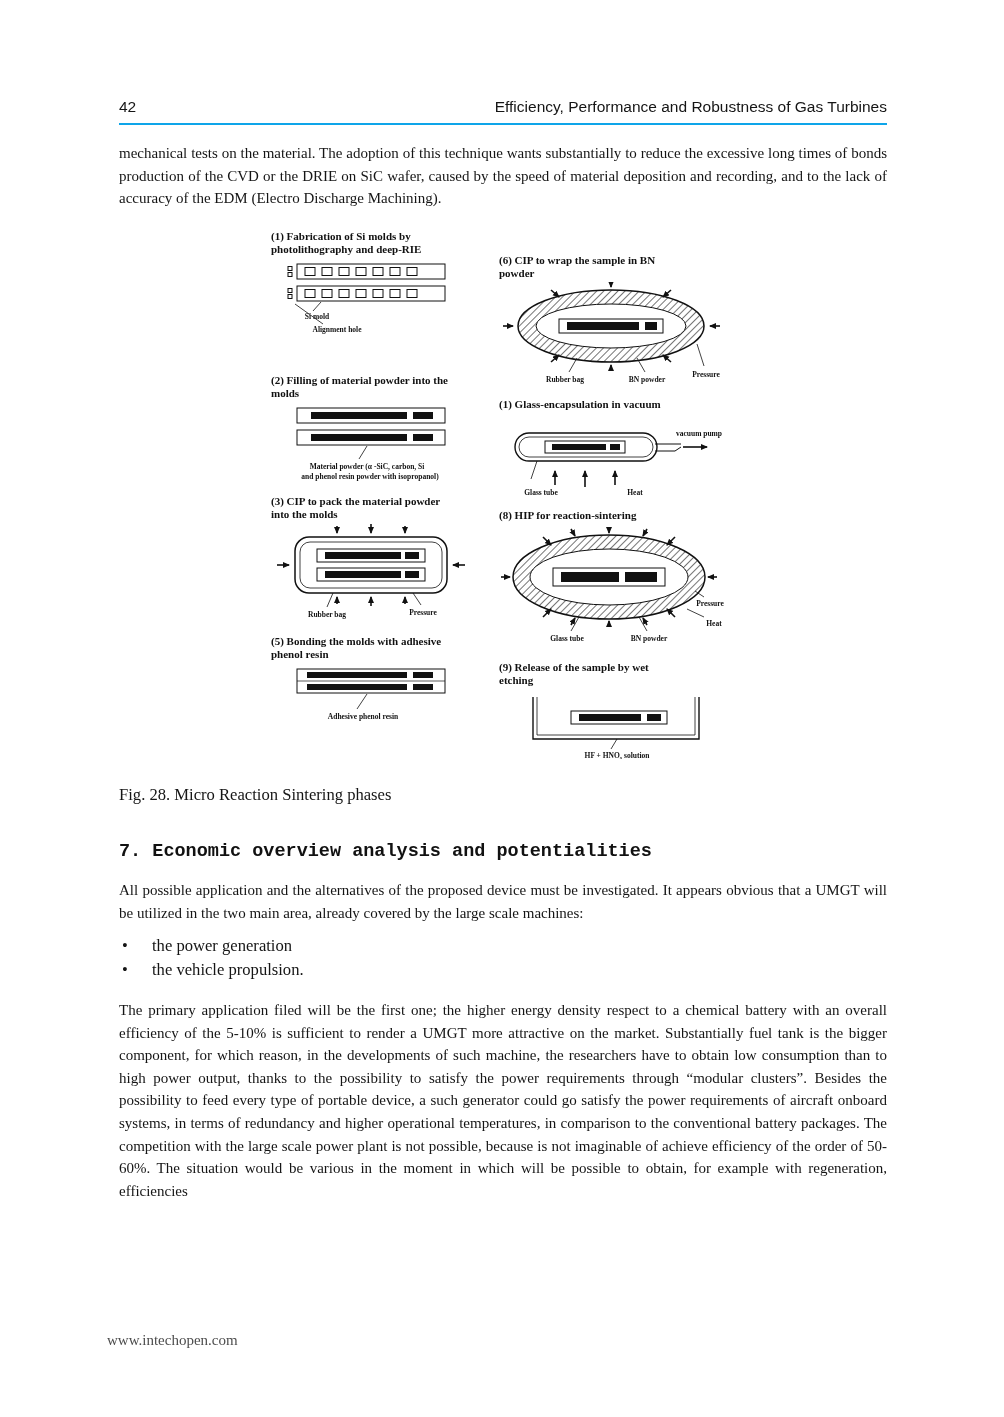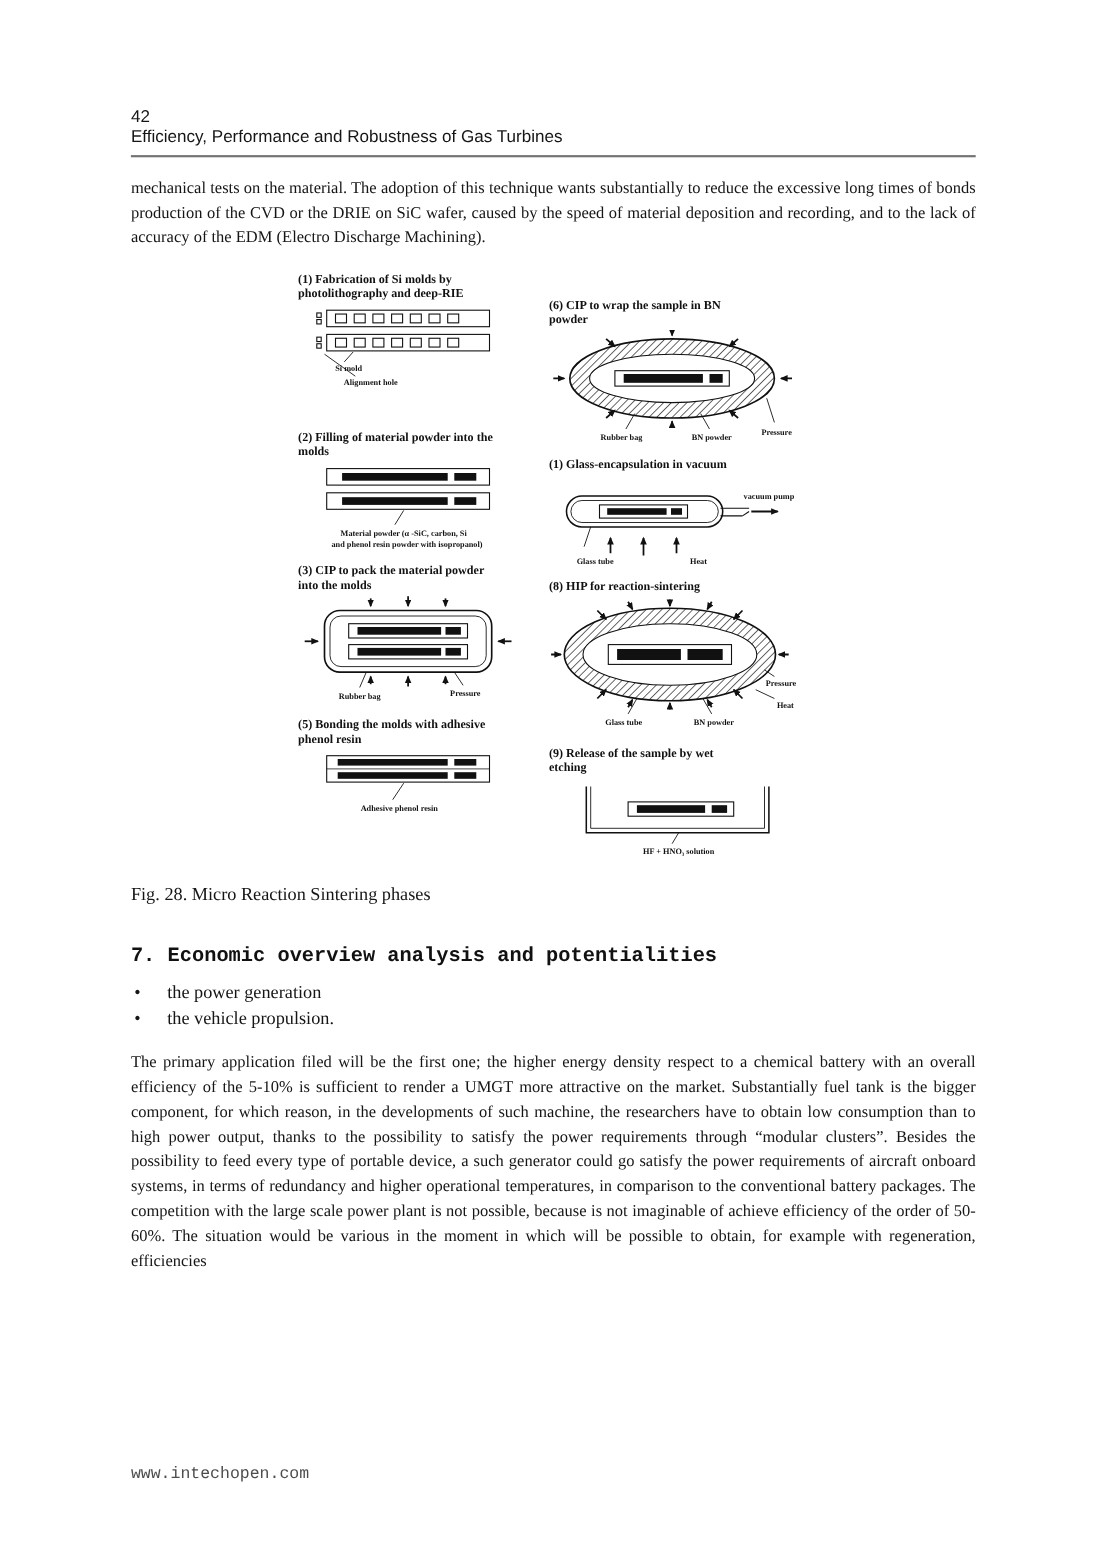--- a/index.html
+++ b/index.html
@@ -1,25 +1,25 @@
 <!DOCTYPE html>
 <html><head>
 <meta charset="utf-8">
 <style>
   html,body{margin:0;padding:0;background:#e8e8e8;}
   .page{position:relative;width:1004px;height:1417px;background:#ffffff;font-family:"Liberation Serif",serif;color:#151515;overflow:hidden;margin:0 auto;}
   .content{position:absolute;left:119px;top:98px;width:768px;}
-  .running-header{display:flex;justify-content:space-between;align-items:flex-start;font-family:"Liberation Sans",sans-serif;font-size:15.5px;border-bottom:2px solid #737373;padding-bottom:7px;flex-direction:column;}
+  .running-header{display:flex;justify-content:space-between;align-items:flex-end;font-family:"Liberation Sans",sans-serif;font-size:15.5px;border-bottom:2px solid #0ea5e9;padding-bottom:7px;}
   .body-text{font-size:15px;line-height:22.6px;text-align:justify;margin:17px 0 0 0;}
   .fig-caption{font-size:16.6px;margin:16px 0 0 0;}
   .section-heading{font-family:Liberation Mono, monospace;font-weight:700;font-size:18.5px;margin:36px 0 0 0;color:#111;}
   .bullets{list-style:none;margin:10px 0 0 0;padding:0;font-size:16.6px;line-height:24px;}
   .bullets li{display:flex;}
   .bullet{width:30px;padding-left:3px;flex:0 0 auto;}
-  .page-footer{position:absolute;left:119px;top:1332px;font-family:Liberation Mono, monospace;font-size:15px;}
+  .page-footer{position:absolute;left:107px;top:1332px;font-family:Liberation Serif, serif;font-size:15px;}
   .page-footer a{color:#4d4d4d;text-decoration:none;}
 
   
   .mrs-figure{margin:20px 0 0 152px;padding:0;}
   .fig-columns{display:flex;gap:28px;align-items:flex-start;}
   .fig-col{display:flex;flex-direction:column;}
   .fig-step{margin-bottom:6px;}
   .step-title{font-family:"Liberation Serif",serif;font-weight:700;font-size:11px;line-height:1.2;color:#111;max-width:185px;}
   .step-art{display:block;margin-top:2px;}
   .step-art text{font-family:"Liberation Serif",serif;font-weight:700;font-size:7.5px;fill:#111;}
@@ -253,20 +253,21 @@
           </div>
 
         </div>
       </div>
     </figure>
 
     <p class="fig-caption">Fig. 28. Micro Reaction Sintering phases</p>
 
     <h2 class="section-heading">7. Economic overview analysis and potentialities</h2>
 
+    <p class="body-text">All possible application and the alternatives of the proposed device must be investigated. It appears obvious that a UMGT will be utilized in the two main area, already covered by  the large scale machines:</p>
 
     <ul class="bullets">
       <li>
         <span class="bullet">•</span>
         <span>the power generation</span>
       </li>
       <li>
         <span class="bullet">•</span>
         <span>the vehicle propulsion.</span>
       </li>

